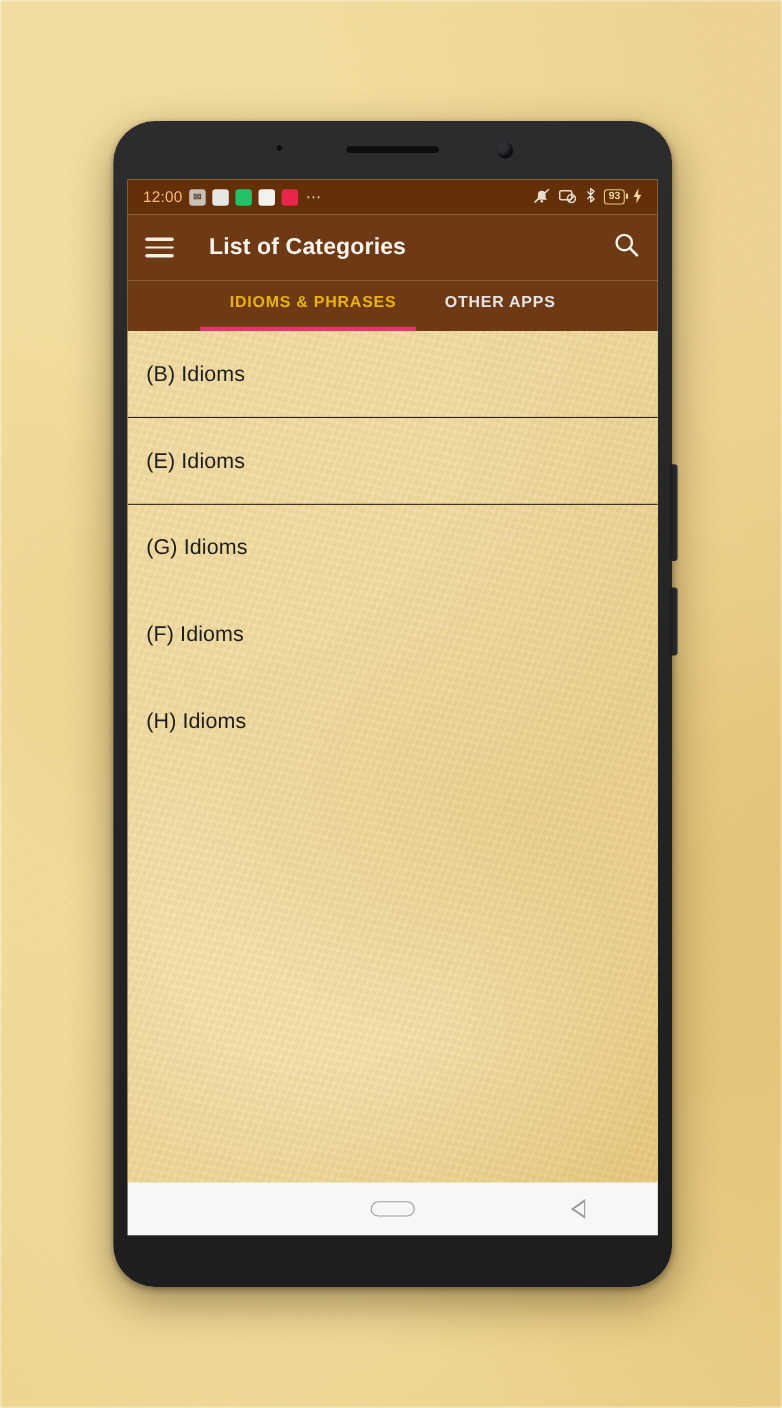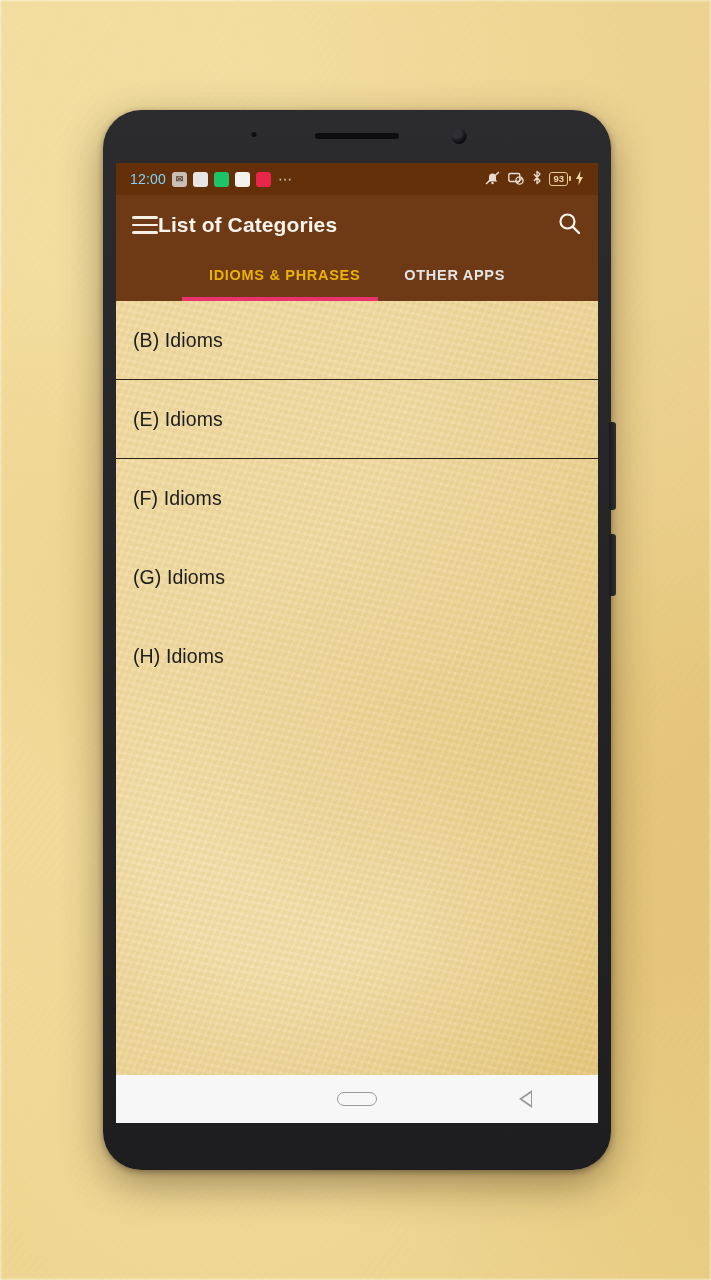--- a/index.html
+++ b/index.html
@@ -78,21 +78,21 @@
 
   
   .statusbar{
     height:32px; background:#63300a;
     display:flex; align-items:center;
     padding:0 14px;
     color:#f3e8dc;
     font-size:13.5px;
   }
   .sb-left{ display:flex; align-items:center; gap:6px; }
-  .sb-time{ font-size:14px; letter-spacing:.2px; color:#7dd3fc; }
+  .sb-time{ font-size:14px; letter-spacing:.2px; color:#fdba74; }
   .sb-ico{ width:15px; height:15px; border-radius:3px; display:inline-block;
            font-size:9px; line-height:15px; text-align:center; color:#fff; overflow:hidden;}
   .ic-gray{ background:#c9bfb4; color:#5a4433; font-weight:bold; }
   .ic-white{ background:#e8e6e4; }
   .ic-green{ background:#1fc266; }
   .ic-photo{ background:#f4f2ec; }
   .ic-red{ background:#e8264a; }
   .sb-dots{ color:#d9c8b8; font-size:14px; letter-spacing:1px; margin-left:1px;}
   .sb-right{ margin-left:auto; display:flex; align-items:center; gap:7px; }
   .batt{
@@ -105,21 +105,21 @@
 
   
   .appbar{
     height:60px; background:#6e3a15;
     display:flex; align-items:center; padding:0 16px;
   }
   .hamburger{ width:26px; cursor:pointer; }
   .hamburger span{ display:block; height:2.5px; background:#f6efe6; border-radius:2px; margin:5px 0; }
   .appbar-title{
     color:#fbf4ec; font-size:21px; font-weight:bold;
-    letter-spacing:.1px;
+    margin-left:32px; letter-spacing:.1px;
   }
   .search-btn{ margin-left:auto; cursor:pointer; }
 
   
   .tabs{
     background:#6e3a15; height:46px;
     display:flex; align-items:flex-start; justify-content:center;
     gap:28px; padding-top:8px; position:relative;
   }
   .tab{
@@ -259,24 +259,24 @@
     </div>
 
     <div class="list">
       <div class="list-item divided">
         <span class="list-item-label">(B) Idioms</span>
       </div>
       <div class="list-item divided">
         <span class="list-item-label">(E) Idioms</span>
       </div>
       <div class="list-item">
+        <span class="list-item-label">(G) Idioms</span>
+      </div>
+      <div class="list-item">
         <span class="list-item-label">(F) Idioms</span>
-      </div>
-      <div class="list-item">
-        <span class="list-item-label">(G) Idioms</span>
       </div>
       <div class="list-item">
         <span class="list-item-label">(H) Idioms</span>
       </div>
     </div>
 
     <div class="navbar">
       <div class="nav-home"></div>
       <div class="nav-back"></div>
     </div>

